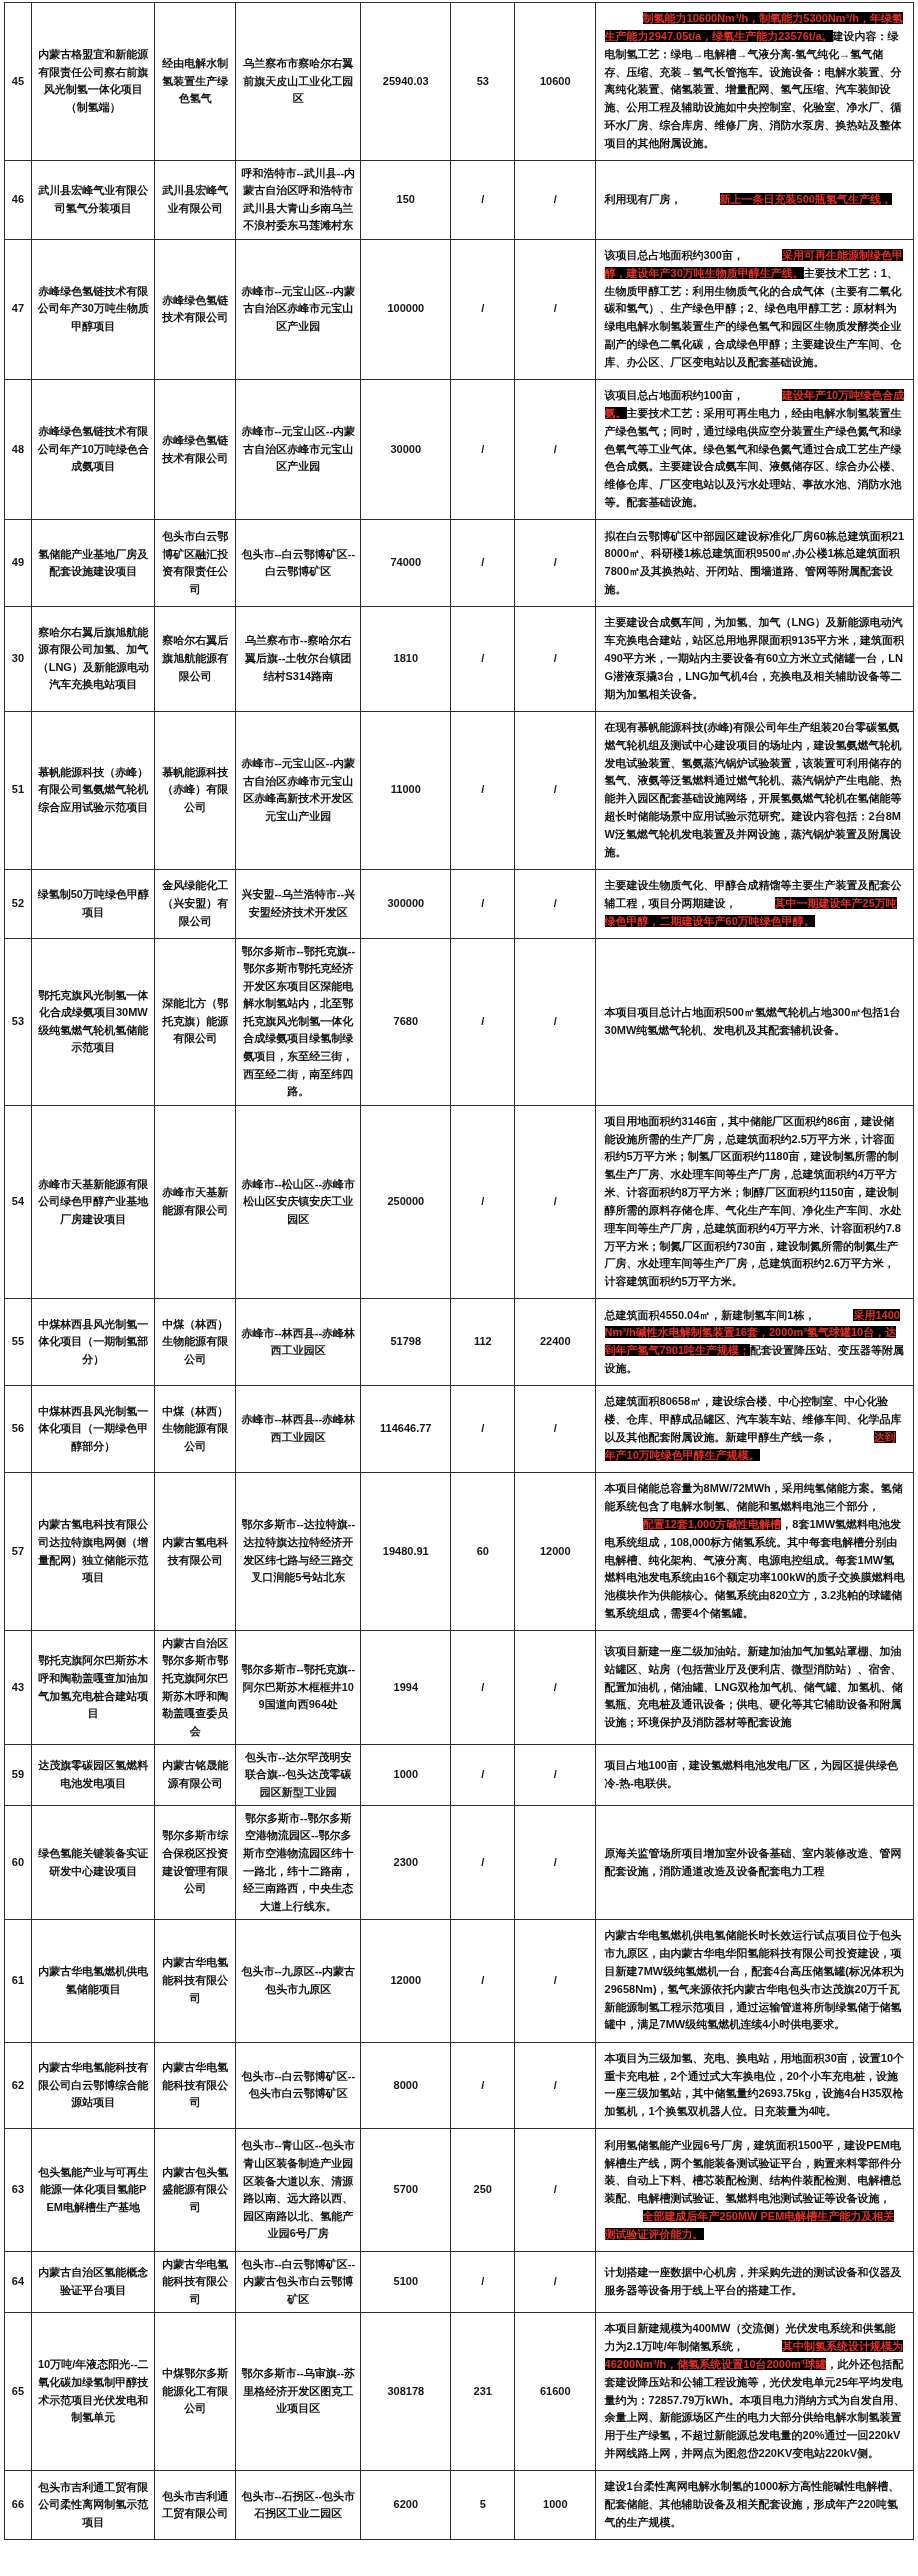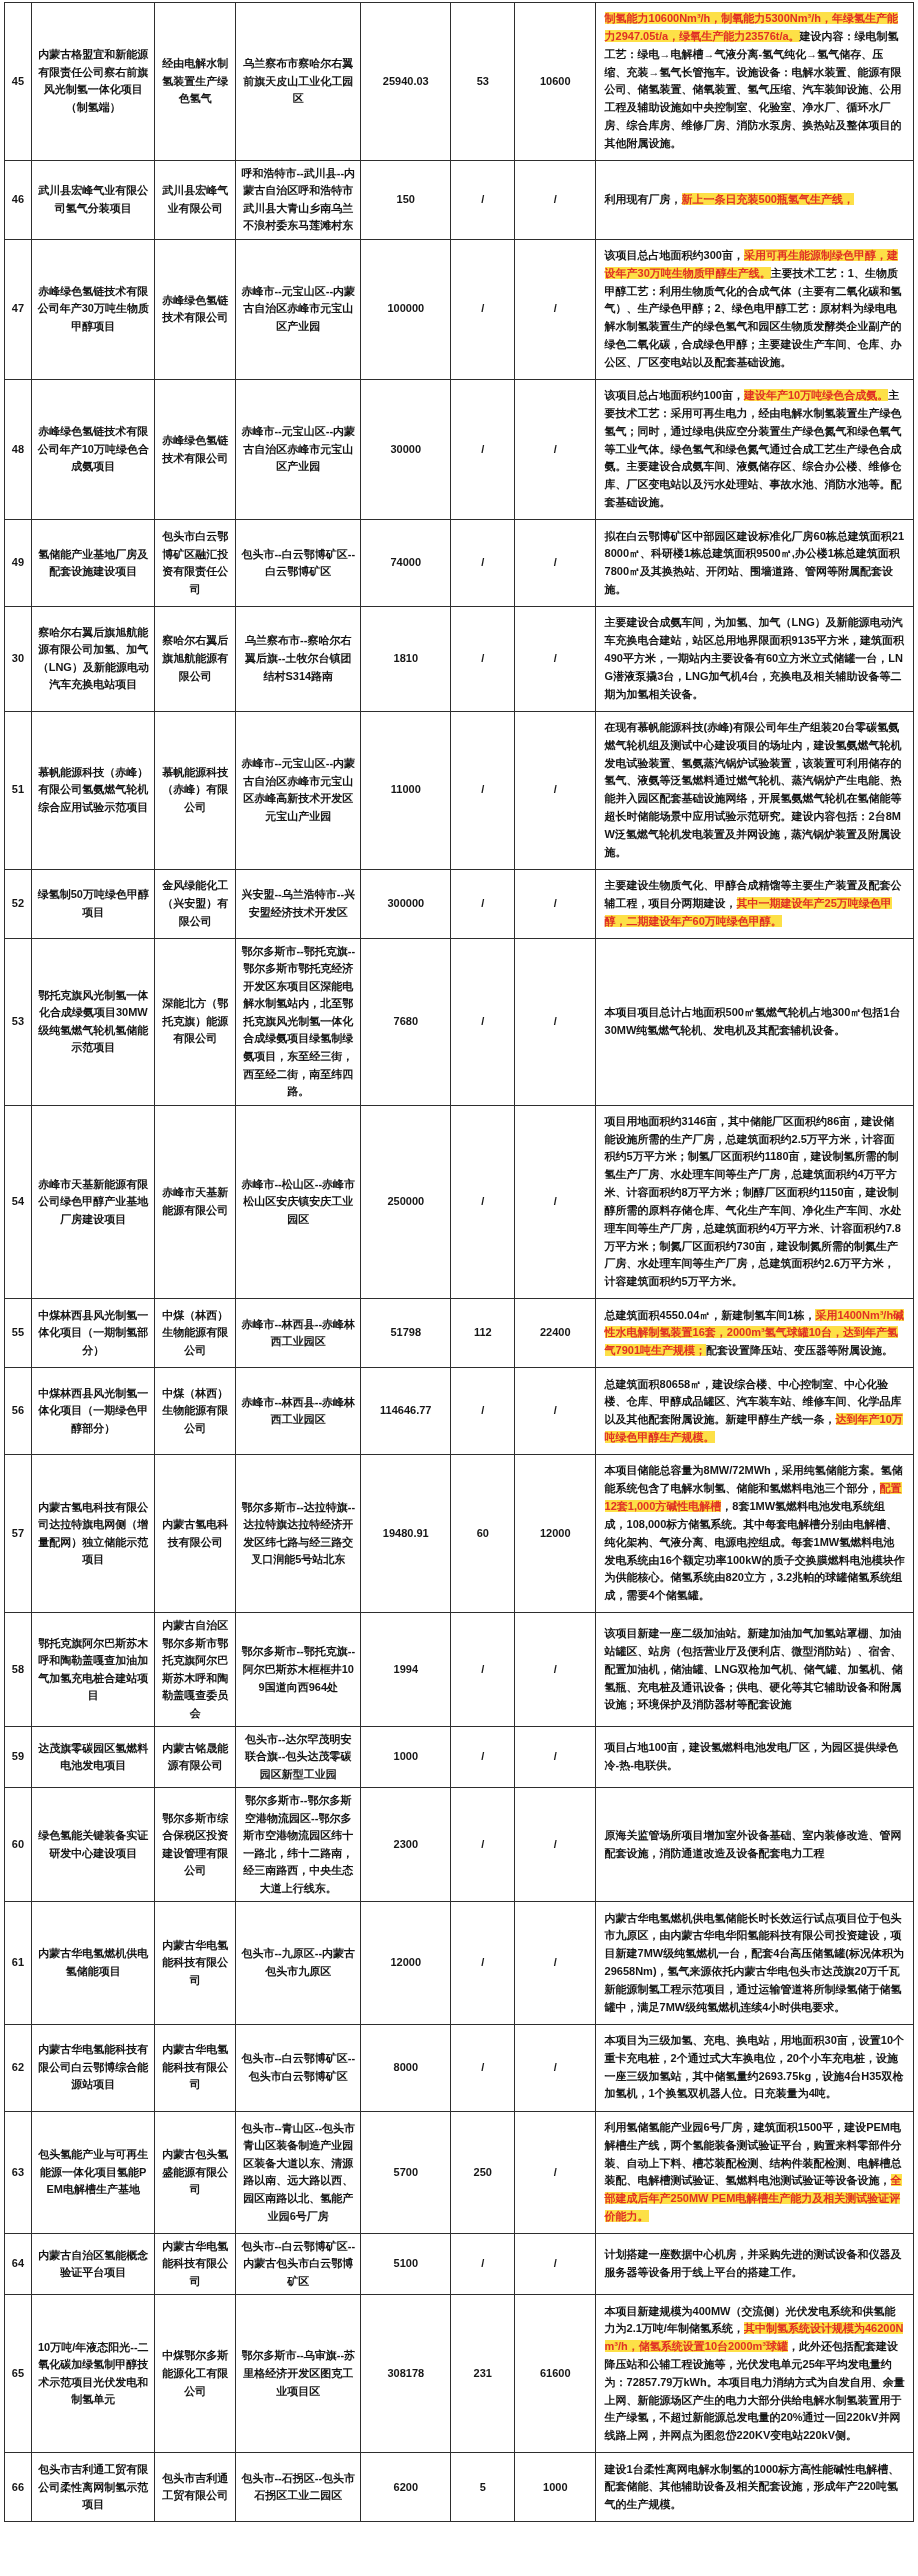--- a/index.html
+++ b/index.html
@@ -11,21 +11,21 @@
   col.c-company{width:81px;}
   col.c-location{width:125px;}
   col.c-invest{width:90px;}
   col.c-va{width:64px;}
   col.c-vb{width:81px;}
   col.c-desc{width:318px;}
   td{border:0.9px solid #2e2e2e;padding:3.7px 4.6px;font-size:11px;font-weight:700;
      text-align:center;vertical-align:middle;line-height:1.6;word-break:break-all;}
   td.desc{text-align:left;padding:7.3px 8.3px;line-height:1.62;}
   .red{color:#e03026;background:#fdeeе9;}
-  .red{color:#e03026;background:#fde047;}
+  .red{color:#e03026;background:#000000;margin-left:38px;}
   span{display:inline;}
 </style>
 </head>
 <body>
 
 <div class="table-wrap">
   <table>
     <colgroup>
       <col class="c-no">
         <col class="c-project">
@@ -38,21 +38,21 @@
     </colgroup>
     <tbody>
   <tr>
     <td>45</td>
     <td>内蒙古格盟宜和新能源有限责任公司察右前旗风光制氢一体化项目（制氢端）</td>
     <td>经由电解水制氢装置生产绿色氢气</td>
     <td>乌兰察布市察哈尔右翼前旗天皮山工业化工园区</td>
     <td>25940.03</td>
     <td>53</td>
     <td>10600</td>
-    <td class="desc"><span class="red">制氢能力10600Nm³/h，制氧能力5300Nm³/h，年绿氢生产能力2947.05t/a，绿氧生产能力23576t/a。</span><span>建设内容：绿电制氢工艺：绿电→电解槽→气液分离-氢气纯化→氢气储存、压缩、充装→氢气长管拖车。设施设备：电解水装置、能源有限公司、储氢装置、储氧装置、氢气压缩、汽车装卸设施、公用工程及辅助设施如中央控制室、化验室、净水厂、循环水厂房、综合库房、维修厂房、消防水泵房、换热站及整体项目的其他附属设施。</span></td>
+    <td class="desc"><span class="red">制氢能力10600Nm³/h，制氧能力5300Nm³/h，年绿氢生产能力2947.05t/a，绿氧生产能力23576t/a。</span><span>建设内容：绿电制氢工艺：绿电→电解槽→气液分离-氢气纯化→氢气储存、压缩、充装→氢气长管拖车。设施设备：电解水装置、分离纯化装置、储氢装置、增量配网、氢气压缩、汽车装卸设施、公用工程及辅助设施如中央控制室、化验室、净水厂、循环水厂房、综合库房、维修厂房、消防水泵房、换热站及整体项目的其他附属设施。</span></td>
   </tr>
 
   <tr>
     <td>46</td>
     <td>武川县宏峰气业有限公司氢气分装项目</td>
     <td>武川县宏峰气业有限公司</td>
     <td>呼和浩特市--武川县--内蒙古自治区呼和浩特市武川县大青山乡南乌兰不浪村委东马莲滩村东</td>
     <td>150</td>
     <td>/</td>
     <td>/</td>
@@ -174,21 +174,21 @@
     <td>内蒙古氢电科技有限公司达拉特旗电网侧（增量配网）独立储能示范项目</td>
     <td>内蒙古氢电科技有限公司</td>
     <td>鄂尔多斯市--达拉特旗--达拉特旗达拉特经济开发区纬七路与经三路交叉口润能5号站北东</td>
     <td>19480.91</td>
     <td>60</td>
     <td>12000</td>
     <td class="desc"><span>本项目储能总容量为8MW/72MWh，采用纯氢储能方案。氢储能系统包含了电解水制氢、储能和氢燃料电池三个部分，</span><span class="red">配置12套1,000方碱性电解槽</span><span>，8套1MW氢燃料电池发电系统组成，108,000标方储氢系统。其中每套电解槽分别由电解槽、纯化架构、气液分离、电源电控组成。每套1MW氢燃料电池发电系统由16个额定功率100kW的质子交换膜燃料电池模块作为供能核心。储氢系统由820立方，3.2兆帕的球罐储氢系统组成，需要4个储氢罐。</span></td>
   </tr>
 
   <tr>
-    <td>58</td>
+    <td>43</td>
     <td>鄂托克旗阿尔巴斯苏木呼和陶勒盖嘎查加油加气加氢充电桩合建站项目</td>
     <td>内蒙古自治区鄂尔多斯市鄂托克旗阿尔巴斯苏木呼和陶勒盖嘎查委员会</td>
     <td>鄂尔多斯市--鄂托克旗--阿尔巴斯苏木框框井109国道向西964处</td>
     <td>1994</td>
     <td>/</td>
     <td>/</td>
     <td class="desc"><span>该项目新建一座二级加油站。新建加油加气加氢站罩棚、加油站罐区、站房（包括营业厅及便利店、微型消防站）、宿舍、配置加油机，储油罐、LNG双枪加气机、储气罐、加氢机、储氢瓶、充电桩及通讯设备；供电、硬化等其它辅助设备和附属设施；环境保护及消防器材等配套设施</span></td>
   </tr>
 
   <tr>

